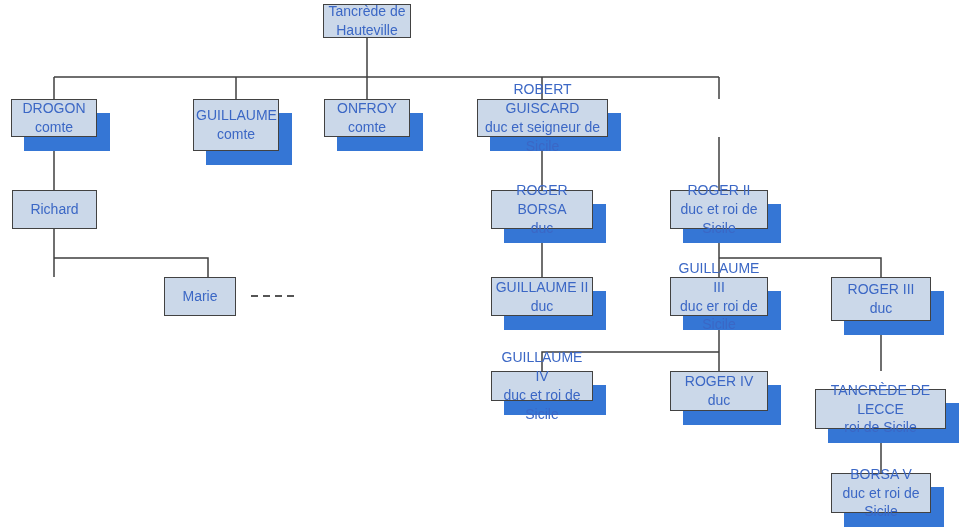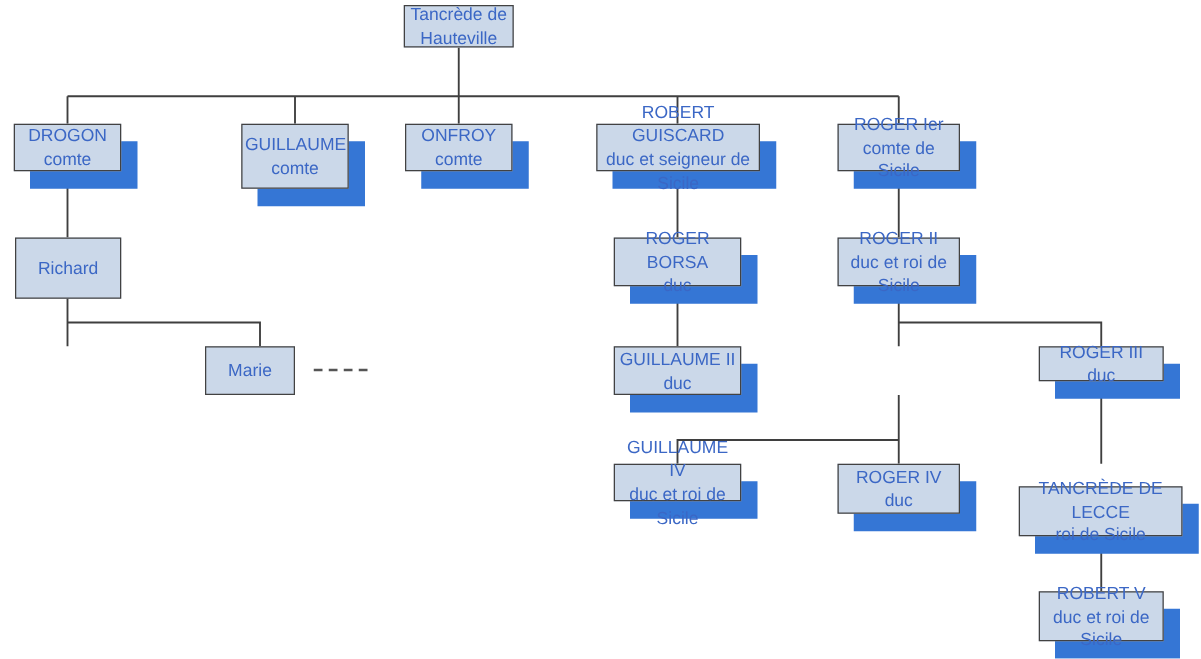--- a/index.html
+++ b/index.html
@@ -93,26 +93,22 @@
   <div class="node shadow" style="left:324px; top:99px; width:86px; height:38px">
     <div class="node-name">ONFROY</div>
     <div class="node-title">comte</div>
   </div>
 
   <div class="node shadow" style="left:477px; top:99px; width:131px; height:38px">
     <div class="node-name">ROBERT GUISCARD</div>
     <div class="node-title">duc et seigneur de Sicile</div>
   </div>
 
-  <div class="node shadow" style="left:670px; top:99px; width:98px; height:38px">
-    <div class="node-name">ROGER Ier</div>
-    <div class="node-title">comte de Sicile</div>
-  </div>
 
-  <div class="node" style="left:12px; top:190px; width:85px; height:49px">
+  <div class="node" style="left:12px; top:190px; width:85px; height:39px">
     <div class="node-name">Richard</div>
   </div>
 
   <div class="node shadow" style="left:491px; top:190px; width:102px; height:39px">
     <div class="node-name">ROGER BORSA</div>
     <div class="node-title">duc</div>
   </div>
 
   <div class="node shadow" style="left:670px; top:190px; width:98px; height:39px">
     <div class="node-name">ROGER II</div>
@@ -123,39 +119,43 @@
   <div class="node" style="left:164px; top:277px; width:72px; height:39px">
     <div class="node-name">Marie</div>
   </div>
 
 
   <div class="node shadow" style="left:491px; top:277px; width:102px; height:39px">
     <div class="node-name">GUILLAUME II</div>
     <div class="node-title">duc</div>
   </div>
 
+  <div class="node shadow" style="left:670px; top:277px; width:98px; height:39px">
+    <div class="node-name">GUILLAUME III</div>
+    <div class="node-title">duc er roi de Sicile</div>
+  </div>
 
-  <div class="node shadow" style="left:831px; top:277px; width:100px; height:28px">
+  <div class="node shadow" style="left:831px; top:277px; width:100px; height:44px">
     <div class="node-name">ROGER III</div>
     <div class="node-title">duc</div>
   </div>
 
   <div class="node shadow" style="left:491px; top:371px; width:102px; height:30px">
     <div class="node-name">GUILLAUME IV</div>
     <div class="node-title">duc et roi de Sicile</div>
   </div>
 
   <div class="node shadow" style="left:670px; top:371px; width:98px; height:40px">
     <div class="node-name">ROGER IV</div>
     <div class="node-title">duc</div>
   </div>
 
   <div class="node shadow" style="left:815px; top:389px; width:131px; height:40px">
     <div class="node-name">TANCRÈDE DE LECCE</div>
     <div class="node-title">roi de Sicile</div>
   </div>
 
   <div class="node shadow" style="left:831px; top:473px; width:100px; height:40px">
-    <div class="node-name">ROBERT V</div>
+    <div class="node-name">BORSA V</div>
     <div class="node-title">duc et roi de Sicile</div>
   </div>
 
 </div>
 
 </body></html>

